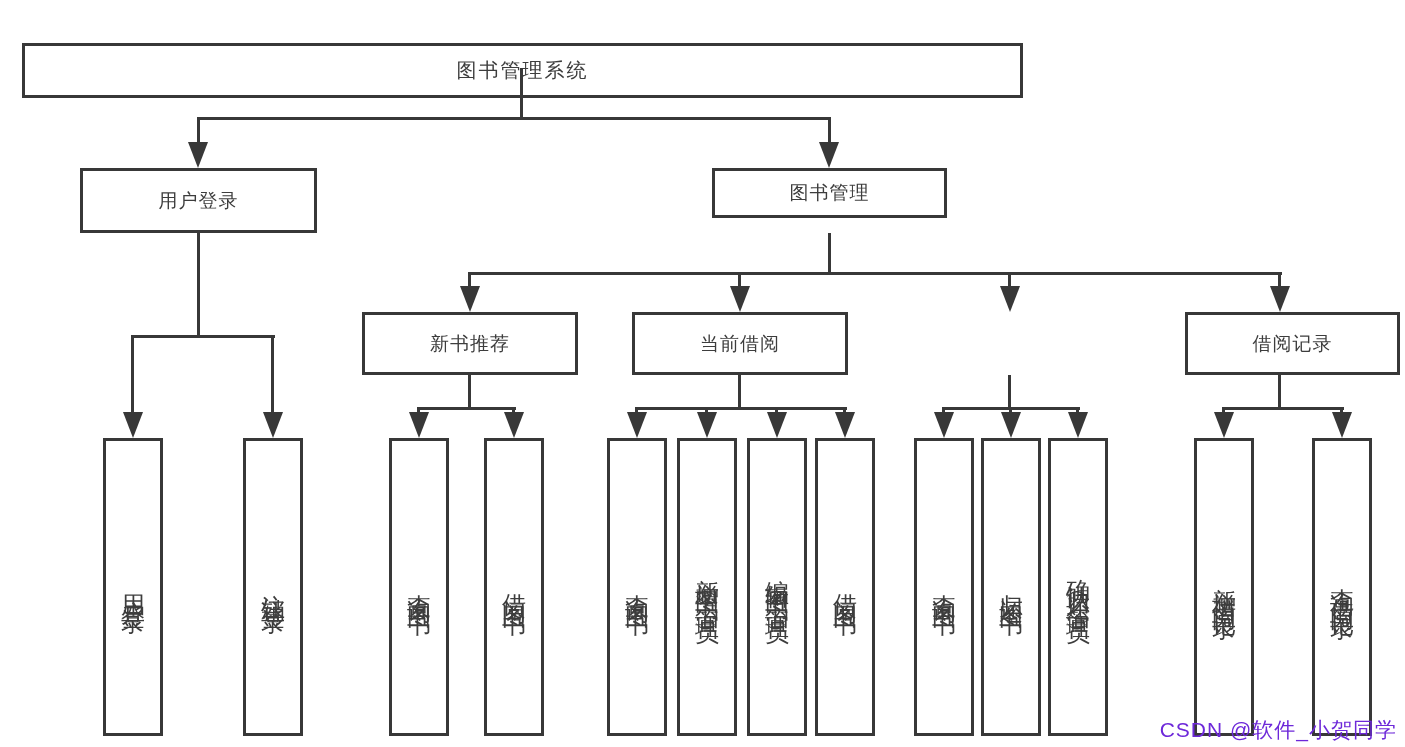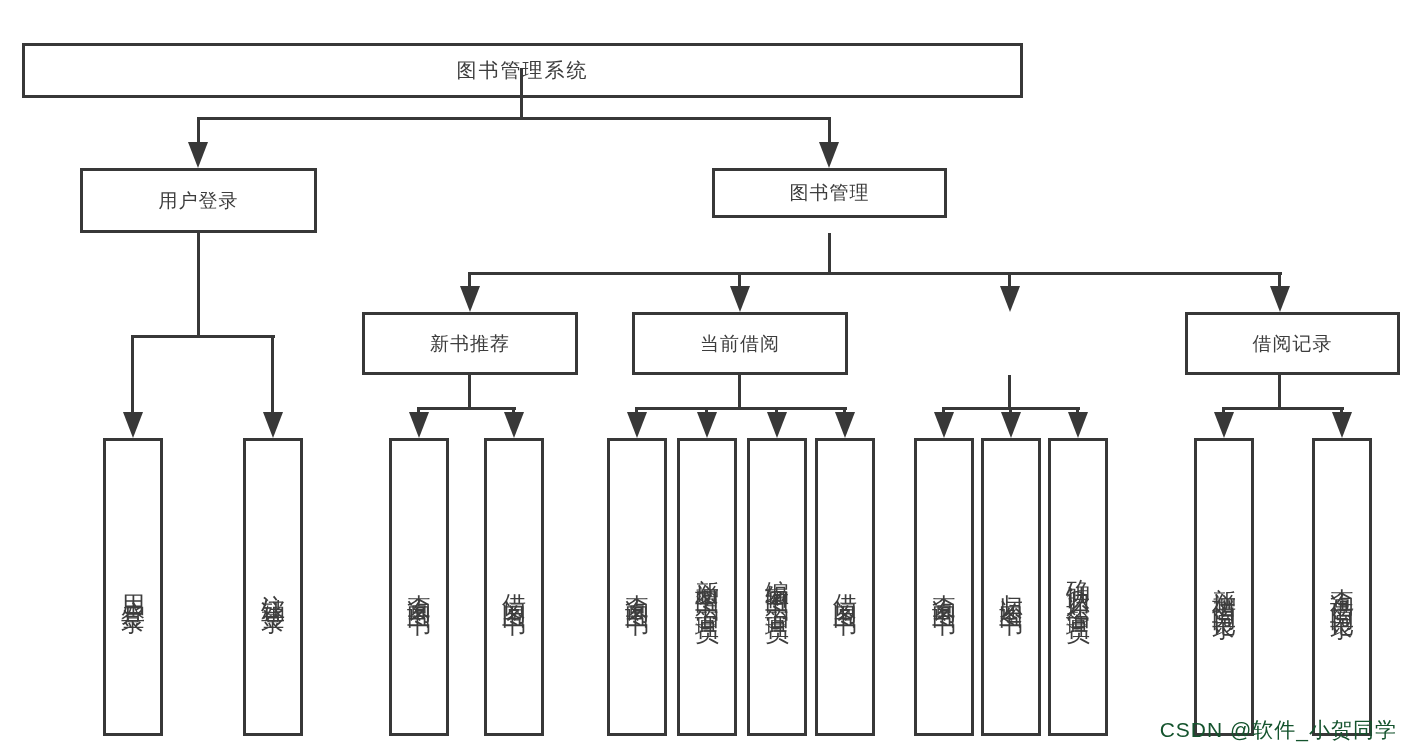--- a/index.html
+++ b/index.html
@@ -54,21 +54,21 @@
     height: 0;
     border-left: 10px solid transparent;
     border-right: 10px solid transparent;
     border-top: 26px solid #383838;
   }
   .watermark {
     position: absolute;
     right: 8px;
     bottom: 3px;
     font-size: 21px;
-    color: #14532d;
+    color: #6d28d9;
     letter-spacing: 1px;
     white-space: nowrap;
   }
 </style>
 </head>
 <body>
 
 <div id="canvas">
 
   <div class="box rootbox" style="left:22px; top:13px; width:1001px; height:55px;margin-top:30px;">图书管理系统</div>

